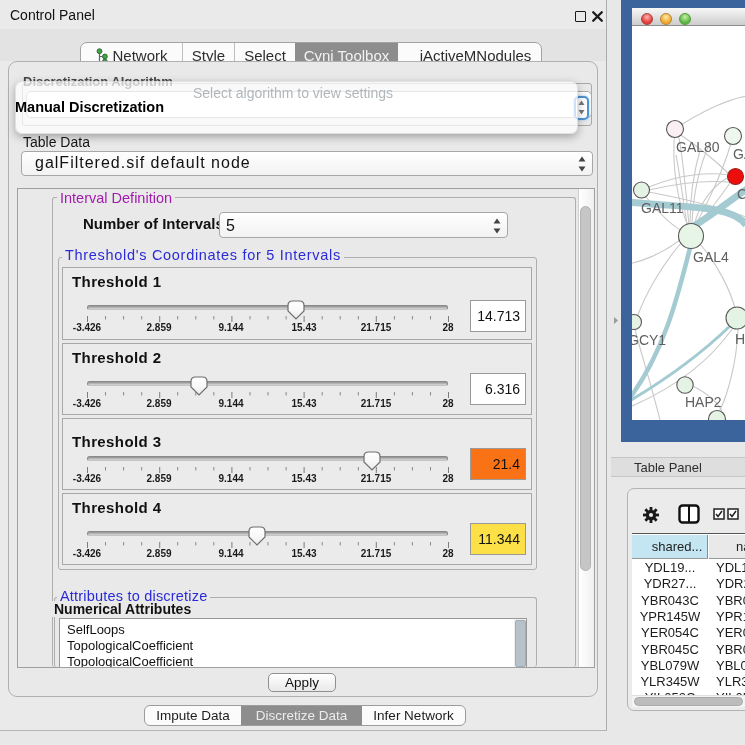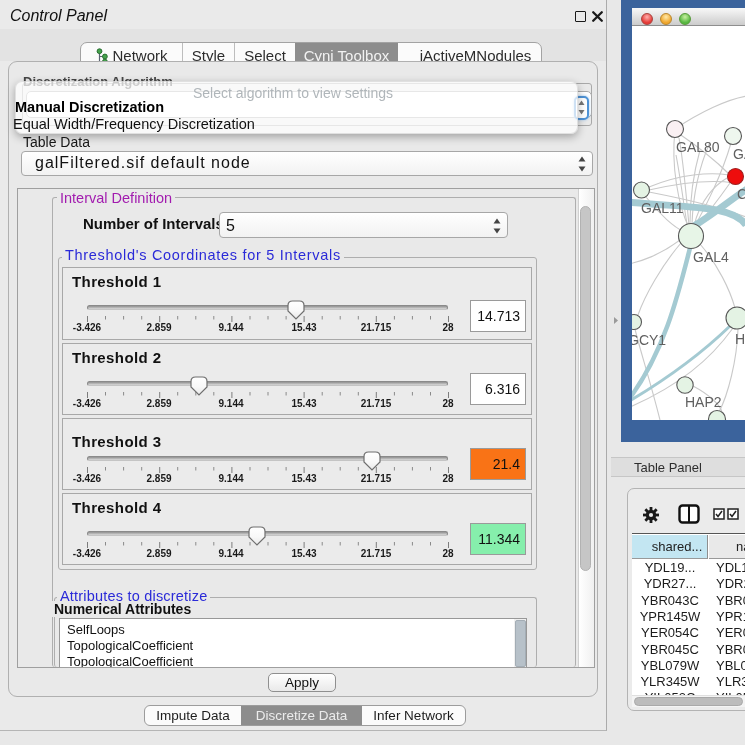--- a/index.html
+++ b/index.html
@@ -3,21 +3,21 @@
 <style>
 *{margin:0;padding:0;box-sizing:border-box;}
 html,body{width:745px;height:745px;overflow:hidden;background:#e8e8e8;
  font-family:"Liberation Sans",sans-serif;}
 .a{position:absolute;}
 .txt{position:absolute;white-space:nowrap;}
 </style></head><body>
 <div class="a" style="left:0;top:0;width:745px;height:745px;overflow:hidden;">
 <div class="a" style="left:0;top:0;width:607px;height:731px;background:#eaeaea;border-right:1px solid #ababab;border-bottom:1px solid #b5b5b5;"></div>
 <div class="a" style="left:0;top:29px;width:606px;height:32px;background:#e3e3e3;"></div>
-<div class="txt" style="left:10px;top:7px;font-size:16px;color:#111;font-style:italic;">Control Panel</div>
+<div class="txt" style="left:10px;top:7px;font-size:14px;color:#111;">Control Panel</div>
 <div class="a" style="left:575px;top:11px;width:11px;height:11px;border:1.5px solid #1a1a1a;border-radius:1px;"></div>
 <svg class="a" style="left:590px;top:9px;" width="15" height="15" viewBox="0 0 15 15">
       <path d="M3.2,3.2 L11.8,11.8 M11.8,3.2 L3.2,11.8" stroke="#1a1a1a" stroke-width="2.3" stroke-linecap="round"></path>
     </svg>
 <div class="a" style="left:80px;top:30px;width:462px;height:27px;background:#fbfbfb;border:1px solid #a3a3a3;border-radius:7px;overflow:hidden;display:flex;font-size:15px;color:#2c2c2c;margin-top:12px;">
 <div style="width:101px;display:flex;align-items:center;justify-content:center;gap:4px;">
 <svg width="13" height="17" viewBox="0 0 13 17">
           <path d="M4.5,4.5 L4.5,14.6 M4.5,9.5 L9,9.5 M4.5,14.6 L9,14.6" stroke="#5a6472" stroke-width="1.2" fill="none"></path>
           <circle cx="4.5" cy="4.2" r="2.4" fill="#45a34d" stroke="#2a6e31" stroke-width="1"></circle>
           <circle cx="9.9" cy="9.5" r="2.4" fill="#45a34d" stroke="#2a6e31" stroke-width="1"></circle>
@@ -35,21 +35,20 @@
 <div class="a" style="left:26px;top:91px;width:566px;height:27px;background:#fff;border:1px solid #a8a8a8;border-radius:5px;"></div>
 <div class="a" style="left:574px;top:96px;width:15px;height:24px;background:#fff;border:2px solid #4f93d6;box-shadow:0 0 3px #9cc4ea;border-radius:5px;"></div>
 <svg class="a" style="left:576px;top:99px;" width="11" height="17" viewBox="0 0 11 17">
       <path d="M5.5,1.5 L8.5,6 L2.5,6 Z" fill="#777"></path>
       <path d="M5.5,15.5 L8.5,11 L2.5,11 Z" fill="#777"></path>
     </svg>
 <div class="txt" style="left:23px;top:74px;font-size:13px;font-weight:bold;color:#464646;">Discretization Algorithm</div>
 <div class="a" style="left:15px;top:81px;width:563px;height:53px;background:rgba(255,255,255,0.72);border:1px solid rgba(200,200,200,0.5);border-radius:7px;box-shadow:0 3px 9px rgba(0,0,0,0.30);"></div>
 <div class="txt" style="left:193px;top:85px;font-size:14px;color:#b0b6ba;">Select algorithm to view settings</div>
 <div class="txt" style="left:15px;top:98.5px;font-size:14.5px;font-weight:bold;color:#000;">Manual Discretization</div>
-<div class="txt" style="left:13px;top:116px;font-size:14.5px;color:#111;">Equal Width/Frequency Discretization</div>
 <div class="txt" style="left:23px;top:134px;font-size:14px;color:#161616;">Table Data</div>
 <div class="a" style="left:21px;top:151px;width:572px;height:25px;background:linear-gradient(#ffffff,#f2f2f2);border:1px solid #a7a7a7;border-radius:4px;"></div>
 <div class="txt" style="left:35px;top:154px;font-size:16px;letter-spacing:1px;color:#111;">galFiltered.sif default node</div>
 <svg class="a" style="left:576px;top:155px;" width="12" height="18" viewBox="0 0 12 18">
       <path d="M6,1.5 L9.5,6.5 L2.5,6.5 Z" fill="#444"></path>
       <path d="M6,16.5 L9.5,11.5 L2.5,11.5 Z" fill="#444"></path>
     </svg>
 <div class="a" style="left:17px;top:188px;width:578px;height:480px;border:1px solid #9f9f9f;background:#e9e9e9;"></div>
 <div class="a" style="left:578px;top:189px;width:16px;height:478px;background:linear-gradient(to right,#ffffff,#f0f0f0);border-left:1px solid #d0d0d0;"></div>
 <div class="a" style="left:580px;top:206px;width:11px;height:365px;background:#c6c6c6;border:1px solid #b2b2b2;border-radius:6px;"></div>
@@ -228,21 +227,21 @@
 <svg class="a" style="left:248px;top:526px;" width="18" height="20" viewBox="0 0 18 20">
       <defs>
         <linearGradient id="th4" x1="0" y1="0" x2="0" y2="1">
           <stop offset="0" stop-color="#ffffff"></stop>
           <stop offset="0.55" stop-color="#f8f8f8"></stop>
           <stop offset="1" stop-color="#e8e8e8"></stop>
         </linearGradient>
       </defs>
       <path d="M1,5.5 Q1,1 5.5,1 L12.5,1 Q17,1 17,5.5 L17,11 L9,19 L1,11 Z" fill="url(#th4)" stroke="#6e6e6e" stroke-width="1.2"></path>
     </svg>
-<div class="a" style="left:470px;top:523px;width:56px;height:32px;background:#86efac;border:1px solid #9a9a9a;font-size:14px;color:#111;text-align:right;line-height:30px;padding-right:5px;">11.344</div>
+<div class="a" style="left:470px;top:523px;width:56px;height:32px;background:#fde047;border:1px solid #9a9a9a;font-size:14px;color:#111;text-align:right;line-height:30px;padding-right:5px;">11.344</div>
 <div class="a" style="left:54px;top:597px;width:483px;height:70px;border:1px solid #aeaeae;border-radius:3px;border-bottom:none;"></div>
 <div class="txt" style="left:57px;top:588px;font-size:14.5px;letter-spacing:0.2px;color:#2a2ad8;background:#e9e9e9;padding:0 3px;">Attributes to discretize</div>
 <div class="txt" style="left:52px;top:601px;font-size:14px;font-weight:bold;color:#111;background:#e9e9e9;padding:0 2px;">Numerical Attributes</div>
 <div class="a" style="left:59px;top:618px;width:468px;height:49px;background:#fff;border:1px solid #989898;border-bottom:none;overflow:hidden;">
 <div class="txt" style="left:7px;top:3px;font-size:13px;color:#111;">SelfLoops</div>
 <div class="txt" style="left:7px;top:19px;font-size:13px;color:#111;">TopologicalCoefficient</div>
 <div class="txt" style="left:7px;top:35px;font-size:13px;color:#111;">TopologicalCoefficient</div>
 <div class="a" style="left:454px;top:0;width:14px;height:49px;background:#f0f0f0;"></div>
 <div class="a" style="left:455px;top:1px;width:11px;height:47px;background:#b7c1c9;border:1px solid #a3adb5;border-radius:2px;"></div>
 </div>

